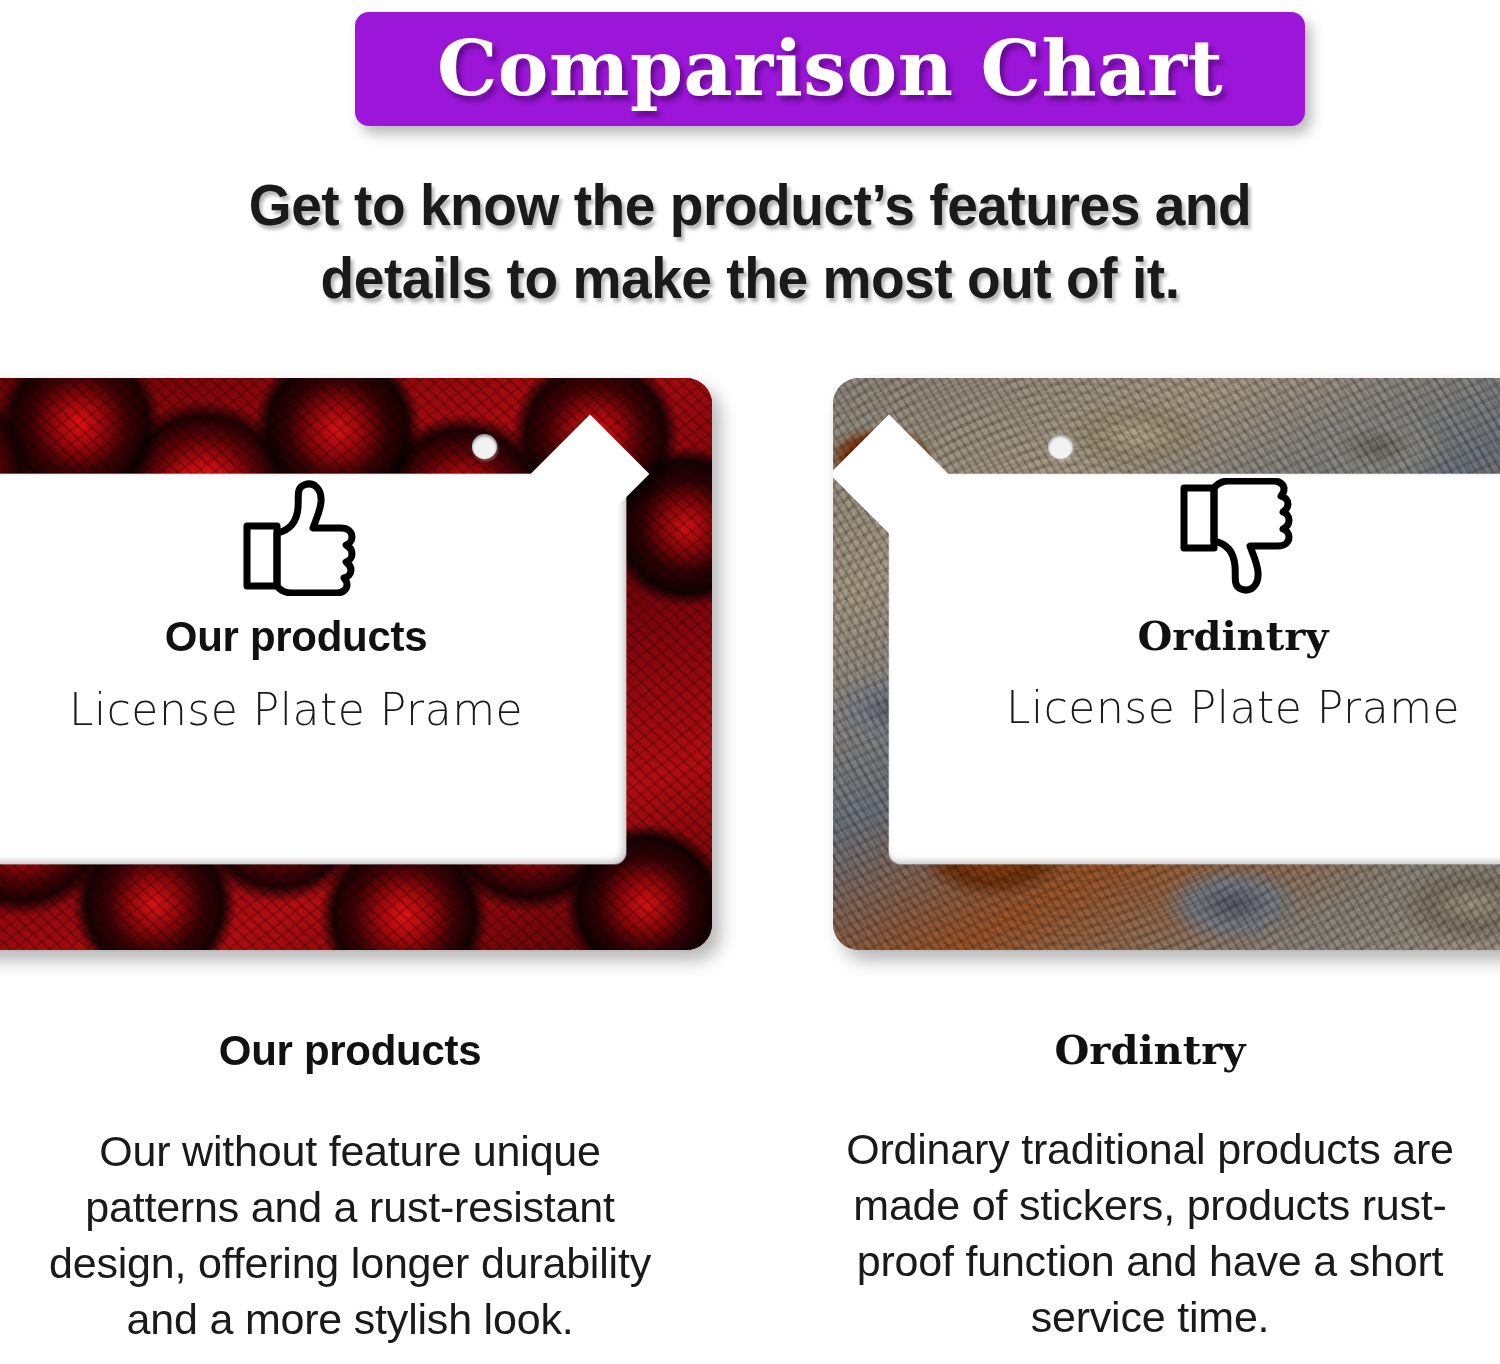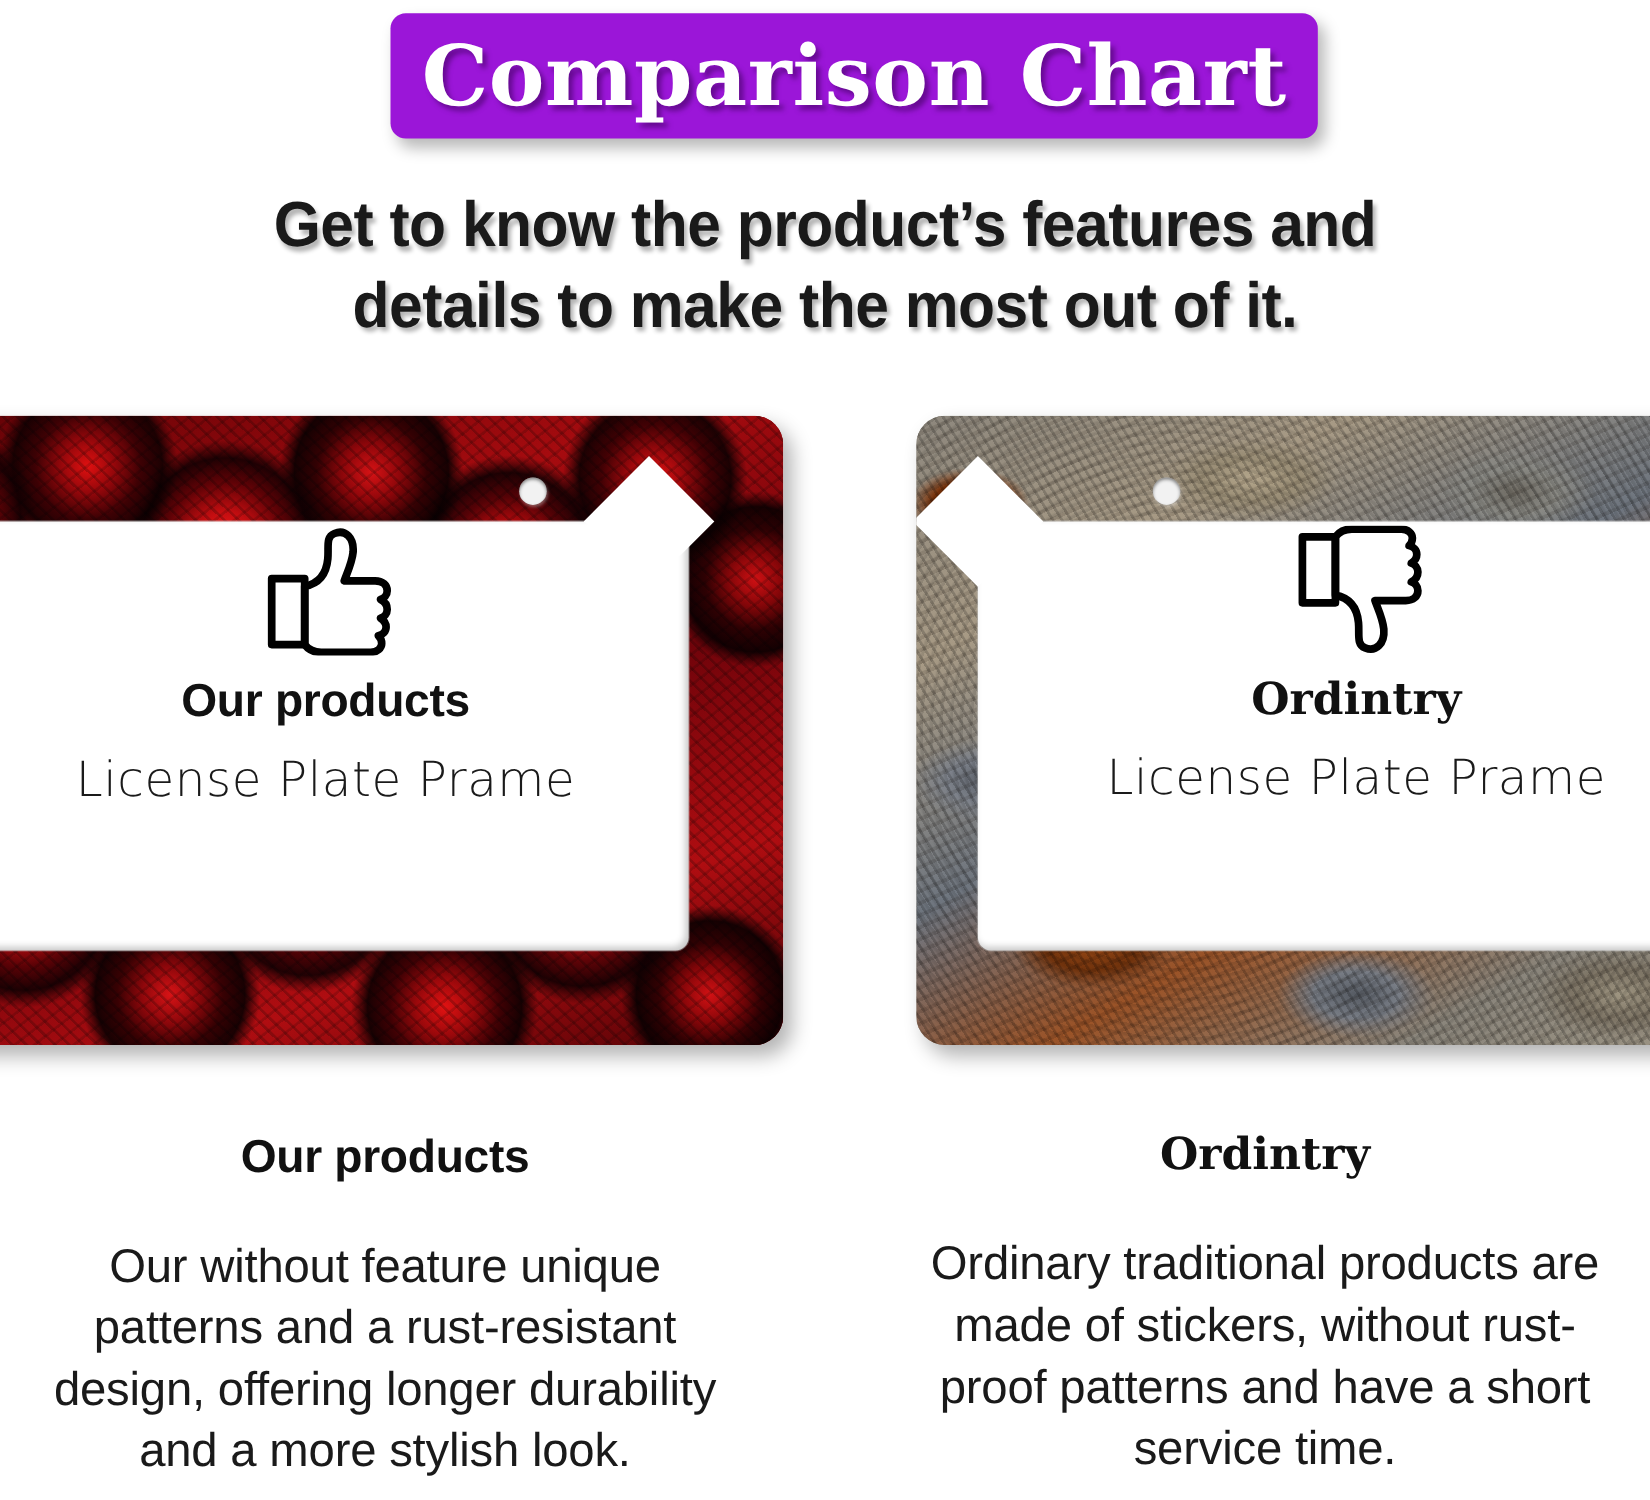--- a/index.html
+++ b/index.html
@@ -14,21 +14,21 @@
     overflow: hidden;
     font-family: "Liberation Sans", sans-serif;
     -webkit-font-smoothing: antialiased;
   }
 
   
   #title-banner {
     position: absolute;
     left: 355px;
     top: 12px;
-    width: 843px;
+    width: 950px;
     height: 114px;
     background: #9B16D8;
     border-radius: 14px;
     box-shadow: 6px 8px 14px rgba(0,0,0,0.28);
     display: flex;
     align-items: center;
     justify-content: center;
   }
   #title-banner .title-text {
     font-family: "DejaVu Serif", "Liberation Serif", serif;
@@ -272,14 +272,14 @@
   <div class="plate-sub">License Plate Prame</div>
 </div>
 
 <div class="col" id="col-left">
   <div class="col-heading">Our products</div>
   <div class="col-body">Our without feature unique patterns and a rust-resistant design, offering longer durability and a more stylish look.</div>
 </div>
 
 <div class="col" id="col-right">
   <div class="col-heading serif">Ordintry</div>
-  <div class="col-body">Ordinary traditional products are made of stickers, without rust-proof patterns and have a short service time.</div>
+  <div class="col-body">Ordinary traditional products are made of stickers, products rust-proof function and have a short service time.</div>
 </div>
 
 </body></html>

